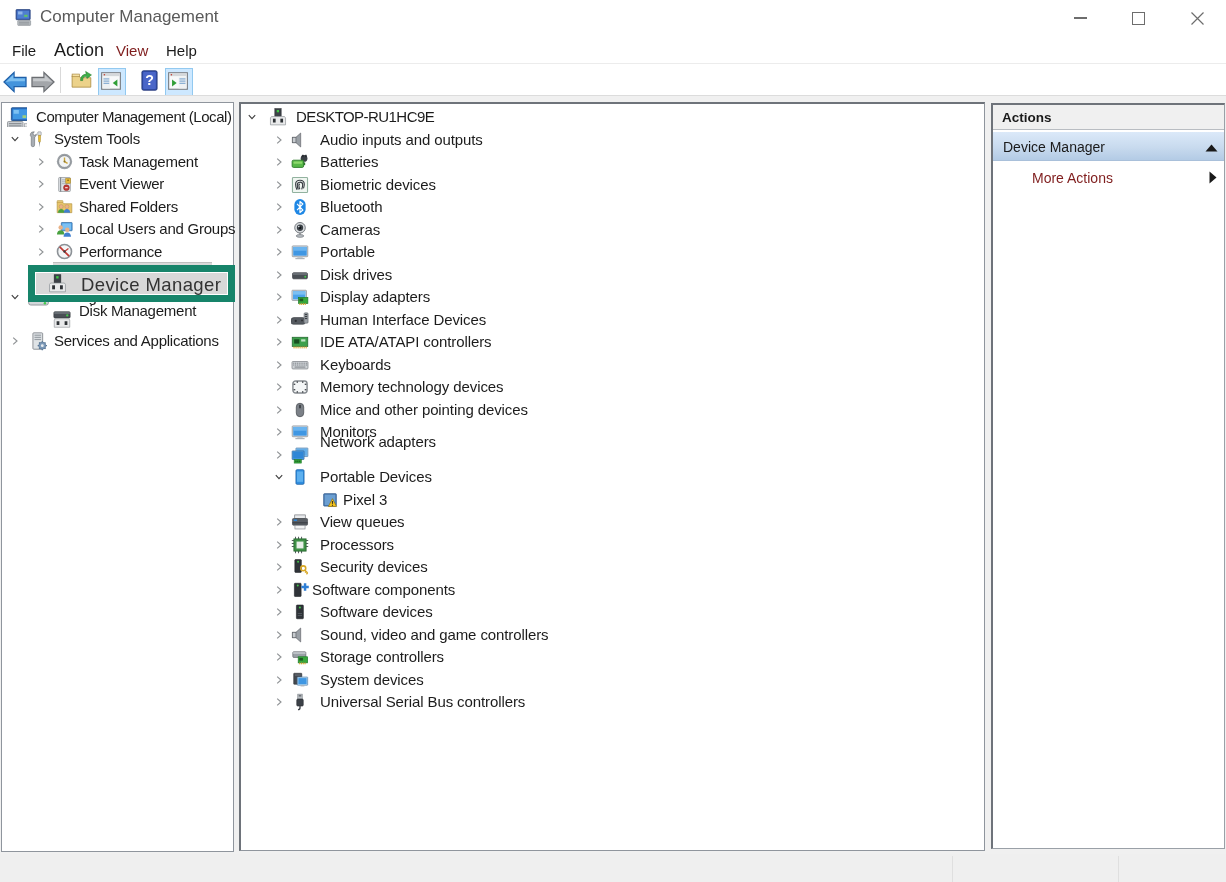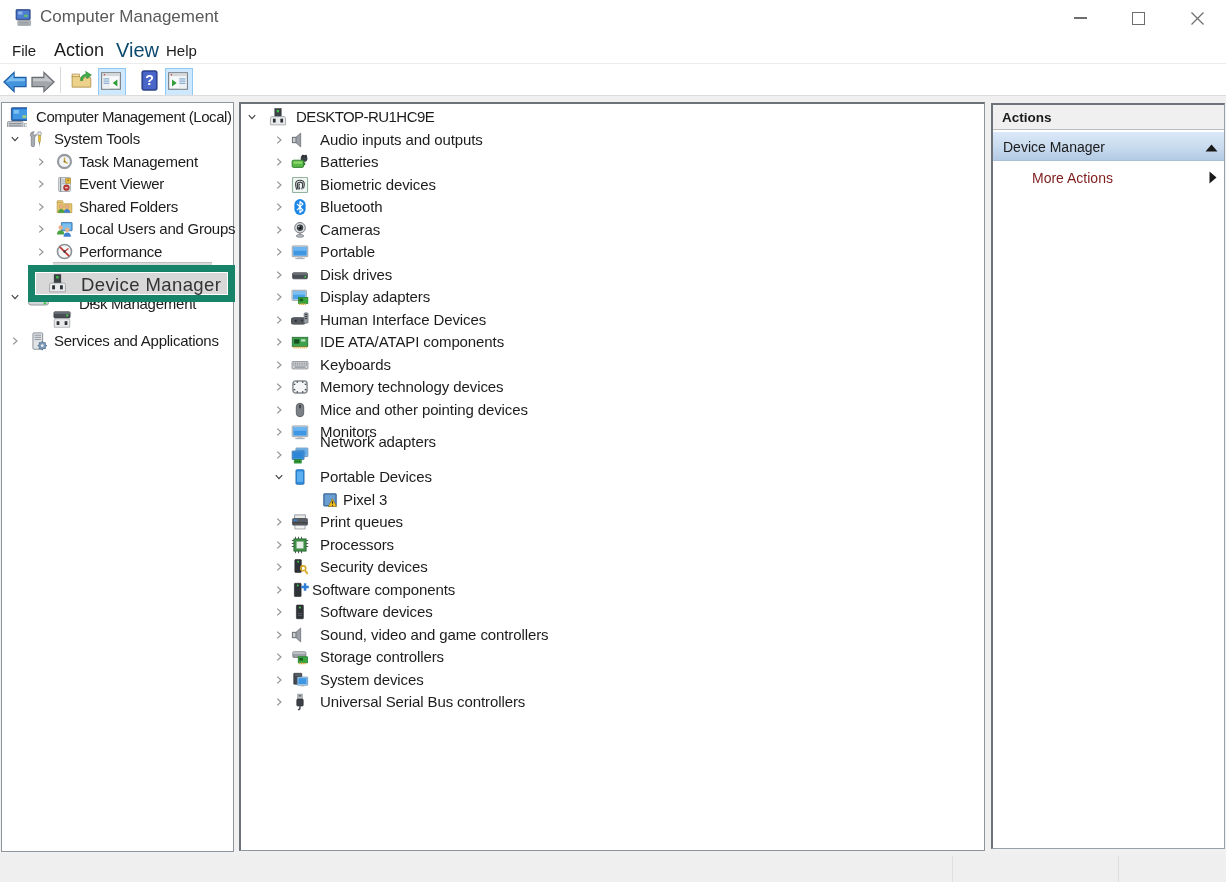--- a/index.html
+++ b/index.html
@@ -21,21 +21,21 @@
     <rect x="3.8" y="14.7" width="9.8" height="0.9" fill="#8d9297"></rect>
   </svg>
 <div class="abs" style="left:40px;top:17px;font-size:17px;color:#5a5a5a;transform:translateY(-52%)">Computer Management</div>
 <div class="abs" style="left:1074px;top:17px;width:13px;height:1.6px;background:#6d6d6d"></div>
 <div class="abs" style="left:1132px;top:12px;width:11px;height:11px;border:1.1px solid #6d6d6d"></div>
 <svg class="abs" style="left:1190px;top:11px" width="15" height="15" viewBox="0 0 15 15">
     <path d="M1.5 1.5 L13.5 13.5 M13.5 1.5 L1.5 13.5" stroke="#6d6d6d" stroke-width="1.2"></path>
   </svg>
 <div class="abs" style="left:12px;top:51px;font-size:15px;color:#1b1b1b;transform:translateY(-52%)">File</div>
 <div class="abs" style="left:54px;top:51px;font-size:18px;color:#1b1b1b;transform:translateY(-52%)">Action</div>
-<div class="abs" style="left:116px;top:51px;font-size:20px;color:#0c4a6e;transform:translateY(-52%)">View</div>
+<div class="abs" style="left:116px;top:51px;font-size:15px;color:#7f1d1d;transform:translateY(-52%)">View</div>
 <div class="abs" style="left:166px;top:51px;font-size:15px;color:#1b1b1b;transform:translateY(-52%)">Help</div>
 <div class="abs" style="left:0;top:63px;width:1226px;height:1px;background:#ececec"></div>
 <svg class="abs" style="left:2px;top:69px" width="26" height="26" viewBox="0 0 20 20">
     <path d="M1.5 10 L9.3 2.6 V6.4 H18.5 V13.6 H9.3 V17.4 Z" fill="#4494dc" stroke="#1f5fa8" stroke-width="0.9"></path>
     <path d="M2.9 10 L8.7 4.5 V7.4 H17.6 V9.4 H6.8 Z" fill="#7fc0f0"></path>
   </svg>
 <svg class="abs" style="left:30px;top:69px" width="26" height="26" viewBox="0 0 20 20">
     <path d="M18.5 10 L10.7 2.6 V6.4 H1.5 V13.6 H10.7 V17.4 Z" fill="#a3a6aa" stroke="#6b6e72" stroke-width="0.9"></path>
     <path d="M17.1 10 L11.3 4.5 V7.4 H2.4 V9.4 H13.2 Z" fill="#c6c9cc"></path>
   </svg>
@@ -176,21 +176,21 @@
   </svg>
 <div class="t lt abs" style="left:54px;top:296.5px">Storage</div>
 <svg class="abs" style="left:52px;top:308.5px" width="20" height="20" viewBox="0 0 16 16">
     <rect x="1.5" y="2.2" width="13" height="5" rx="0.8" fill="#4a4f55" stroke="#2f3338" stroke-width="0.5"></rect>
     <rect x="1.8" y="2.5" width="12.4" height="1.4" fill="#6c7278"></rect>
     <circle cx="12.2" cy="5.1" r="0.9" fill="#43c94a"></circle>
     <path d="M2.6 7.8 L13.4 7.8 L14.2 8.8 L14.2 14.6 L1.8 14.6 L1.8 8.8 Z" fill="#e9eaeb" stroke="#8d9297" stroke-width="0.5"></path>
     <rect x="3.7" y="9.8" width="2.2" height="3" fill="#2e3236"></rect>
     <rect x="10.1" y="9.8" width="2.2" height="3" fill="#2e3236"></rect>
   </svg>
-<div class="t lt abs" style="left:79px;top:304px">Disk Management</div>
+<div class="t lt abs" style="left:79px;top:311px">Disk Management</div>
 <svg class="abs" style="left:10px;top:336px" width="10" height="10" viewBox="0 0 10 10">
     <path d="M3.2 1.6 L7 5 L3.2 8.4" stroke="#8f9295" stroke-width="1.15" fill="none"></path>
   </svg>
 <svg class="abs" style="left:29px;top:331.5px" width="19" height="19" viewBox="0 0 16 16">
     <rect x="3.3" y="0.7" width="8.2" height="13.8" rx="0.7" fill="#dfe3e6" stroke="#7c8187" stroke-width="0.7"></rect>
     <g fill="#9aa0a6">
       <rect x="4.6" y="2.2" width="5.6" height="1"></rect>
       <rect x="4.6" y="4" width="5.6" height="1"></rect>
       <rect x="4.6" y="5.8" width="5.6" height="1"></rect>
     </g>
@@ -342,21 +342,21 @@
     <g fill="#d8a833">
       <rect x="2.2" y="12" width="1" height="1.7"></rect>
       <rect x="4" y="12" width="1" height="1.7"></rect>
       <rect x="5.8" y="12" width="1" height="1.7"></rect>
       <rect x="7.6" y="12" width="1" height="1.7"></rect>
       <rect x="9.4" y="12" width="1" height="1.7"></rect>
       <rect x="11.2" y="12" width="1" height="1.7"></rect>
       <rect x="13" y="12" width="1" height="1.7"></rect>
     </g>
   </svg>
-<div class="t abs" style="left:320px;top:342px">IDE ATA/ATAPI components</div>
+<div class="t abs" style="left:320px;top:342px">IDE ATA/ATAPI controllers</div>
 <svg class="abs" style="left:274px;top:359.5px" width="10" height="10" viewBox="0 0 10 10">
     <path d="M3.2 1.6 L7 5 L3.2 8.4" stroke="#8f9295" stroke-width="1.15" fill="none"></path>
   </svg>
 <svg class="abs" style="left:291px;top:355.5px" width="18" height="18" viewBox="0 0 16 16">
     <rect x="0.9" y="4.9" width="14.2" height="6.6" rx="0.8" fill="#cfd3d7" stroke="#85898e" stroke-width="0.7"></rect>
     <g fill="#8d9297">
       <rect x="1.90" y="5.9" width="1.05" height="1.05"></rect>
       <rect x="3.53" y="5.9" width="1.05" height="1.05"></rect>
       <rect x="5.16" y="5.9" width="1.05" height="1.05"></rect>
       <rect x="6.79" y="5.9" width="1.05" height="1.05"></rect>
@@ -447,21 +447,21 @@
 <svg class="abs" style="left:274px;top:517px" width="10" height="10" viewBox="0 0 10 10">
     <path d="M3.2 1.6 L7 5 L3.2 8.4" stroke="#8f9295" stroke-width="1.15" fill="none"></path>
   </svg>
 <svg class="abs" style="left:291px;top:513.0px" width="18" height="18" viewBox="0 0 16 16">
     <rect x="3.3" y="1.7" width="9.4" height="3.2" fill="#e8eaec" stroke="#6e7277" stroke-width="0.6"></rect>
     <rect x="1.3" y="4.9" width="13.4" height="6" rx="0.8" fill="#585d63" stroke="#3a3e43" stroke-width="0.5"></rect>
     <rect x="2.4" y="5.7" width="3" height="1.4" fill="#2f86d6"></rect>
     <rect x="1.3" y="8.1" width="13.4" height="1.2" fill="#3f4348"></rect>
     <rect x="3.5" y="11" width="9" height="3.2" fill="#f2f3f4" stroke="#85898e" stroke-width="0.6"></rect>
   </svg>
-<div class="t abs" style="left:320px;top:522px">Print queues</div>
+<div class="t abs" style="left:320px;top:522px">View queues</div>
 <svg class="abs" style="left:274px;top:539.5px" width="10" height="10" viewBox="0 0 10 10">
     <path d="M3.2 1.6 L7 5 L3.2 8.4" stroke="#8f9295" stroke-width="1.15" fill="none"></path>
   </svg>
 <svg class="abs" style="left:291px;top:535.5px" width="18" height="18" viewBox="0 0 16 16">
     <g stroke="#565b61" stroke-width="0.9">
       <path d="M4.0 0.7 v1.9 M4.0 13.4 v1.9 M0.7 4.0 h1.9 M13.4 4.0 h1.9"></path>
       <path d="M6.7 0.7 v1.9 M6.7 13.4 v1.9 M0.7 6.7 h1.9 M13.4 6.7 h1.9"></path>
       <path d="M9.4 0.7 v1.9 M9.4 13.4 v1.9 M0.7 9.4 h1.9 M13.4 9.4 h1.9"></path>
     </g>
     <rect x="2.6" y="2.6" width="10.8" height="10.8" fill="#3f9147" stroke="#26662e" stroke-width="0.8"></rect>

